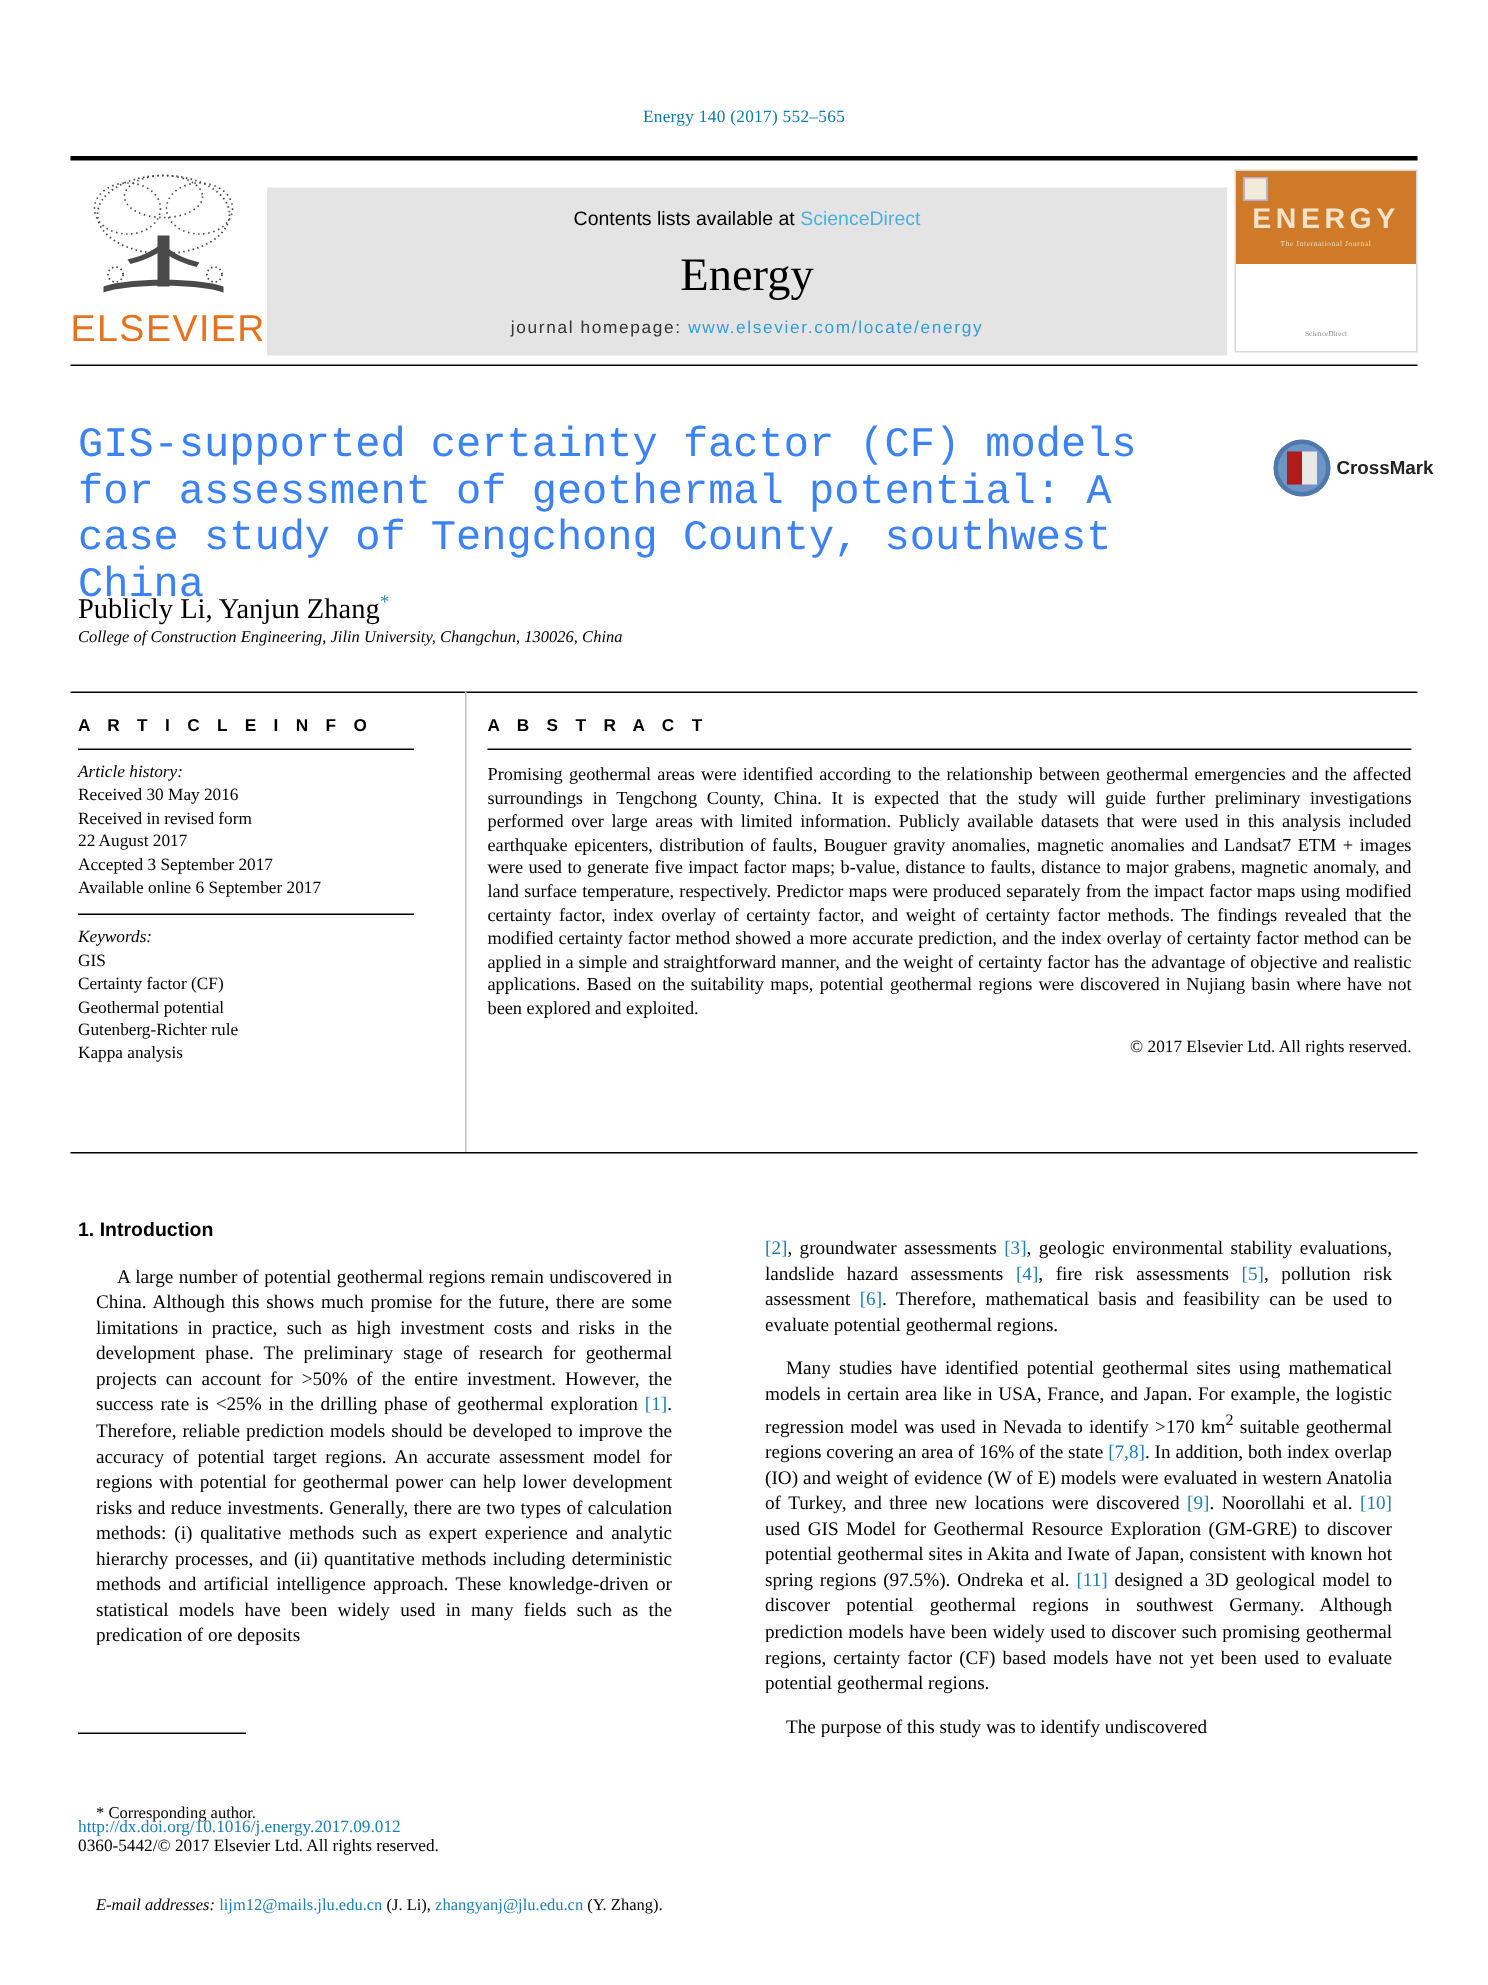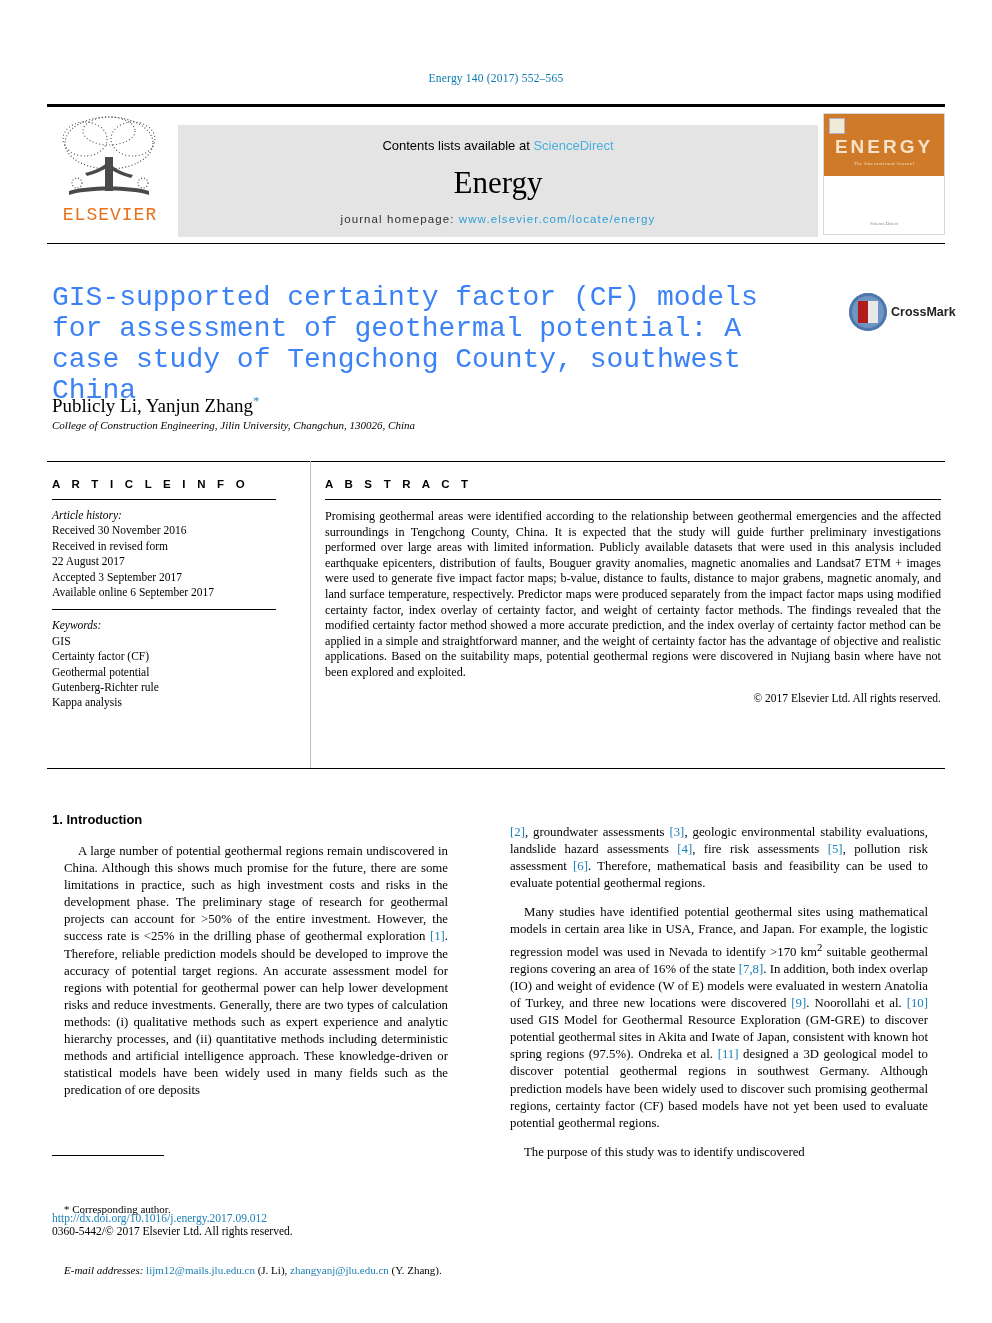--- a/index.html
+++ b/index.html
@@ -54,22 +54,22 @@
     left: 8px; top: 0px;
     width: 108px;
     height: 92px;
   }
   .elsevier-word {
     position: absolute;
     left: 0; top: 92px;
     width: 126px;
     text-align: center;
     color: #E9711C;
-    font-family: Liberation Mono, monospace;
-    font-size: 18px;
+    font-family: Liberation Sans, sans-serif;
+    font-size: 25px;
     letter-spacing: 1px;
   }
   .grey-band {
     position: absolute;
     left: 131px; top: 18px;
     width: 640px;
     height: 112px;
     background: #e4e4e4;
   }
   .contents-line {
@@ -437,21 +437,21 @@
   <div class="affil">College of Construction Engineering, Jilin University, Changchun, 130026, China</div>
 
   <div class="region-rule-top"></div>
   <div class="col-divider"></div>
   <div class="region-rule-bottom"></div>
 
   <div class="info-col">
     <div class="sect-head">A R T I C L E   I N F O</div>
     <div class="info-rule"></div>
     <div class="line hist-label">Article history:</div>
-    <div class="line">Received 30 November 2016</div>
+    <div class="line">Received 30 May 2016</div>
     <div class="line">Received in revised form</div>
     <div class="line">22 August 2017</div>
     <div class="line">Accepted 3 September 2017</div>
     <div class="line">Available online 6 September 2017</div>
     <div class="info-rule"></div>
     <div class="kw-block">
       <div class="line kw-label">Keywords:</div>
       <div class="line">GIS</div>
       <div class="line">Certainty factor (CF)</div>
       <div class="line">Geothermal potential</div>

